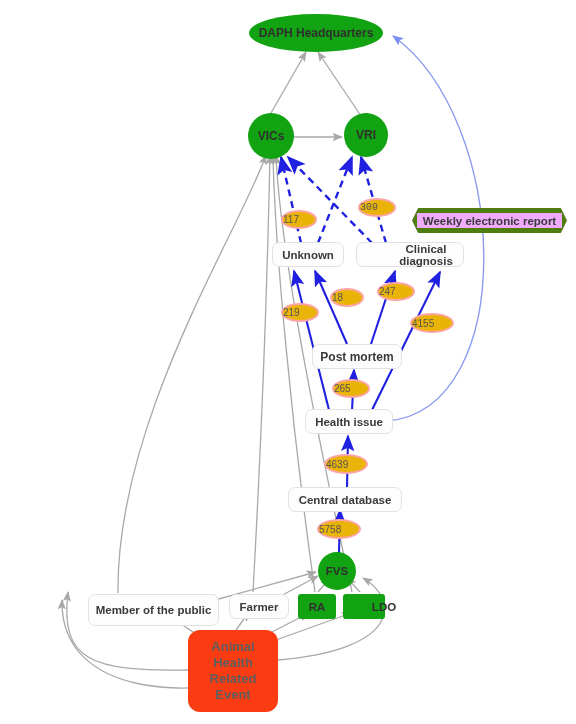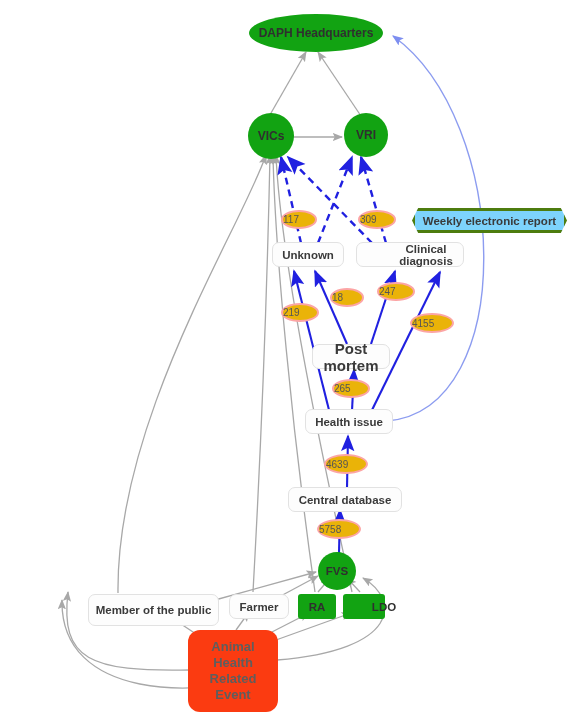--- a/index.html
+++ b/index.html
@@ -51,22 +51,22 @@
     border-radius: 3px;
     color: #2f2f2f;
   }
   .node-rect-white {
     background: #fdfdfd;
     border: 1px solid #e2e2e2;
     border-radius: 7px;
     color: #3a3a3a;
   }
   .node-hex {
-    background: #7dd3fc;
-    border: 3px solid #4d7c0f;
+    background: #f0abfc;
+    border: 5px solid #4d7c0f;
     color: #3a3a3a;
     clip-path: polygon(4% 0%, 96% 0%, 100% 50%, 96% 100%, 4% 100%, 0% 50%);
     border-radius: 4px;
   }
   .node-red {
     background: #fb3b11;
     border-radius: 12px;
     color: #5e5e5e;
     line-height: 1.22;
   }
@@ -162,21 +162,21 @@
   </div>
 
   <div class="node node-rect-white" style="left:272px; top:242px; width:72px; height:25px; font-size:11.5px;">
     <span>Unknown</span>
   </div>
 
   <div class="node node-rect-white" style="left:356px; top:242px; width:108px; height:25px; font-size:11.5px;padding-left:32px;">
     <span>Clinical diagnosis</span>
   </div>
 
-  <div class="node node-rect-white" style="left:312px; top:344px; width:78px; height:25px; font-size:15px;">
+  <div class="node node-rect-white" style="left:312px; top:344px; width:90px; height:25px; font-size:12px;">
     <span>Post mortem</span>
   </div>
 
   <div class="node node-rect-white" style="left:305px; top:409px; width:88px; height:25px; font-size:11.5px;">
     <span>Health issue</span>
   </div>
 
   <div class="node node-rect-white" style="left:288px; top:487px; width:114px; height:25px; font-size:11.5px;">
     <span>Central database</span>
   </div>
@@ -205,21 +205,21 @@
     <span>Animal</span>
     <span>Health</span>
     <span>Related</span>
     <span>Event</span>
   </div>
 
   <div class="elabel" style="left:281px; top:210px; width:36px; height:19px;">
     <span>117</span>
   </div>
 
-  <div class="elabel" style="left:358px; top:210px; width:38px; height:19px;">
+  <div class="elabel" style="left:358px; top:198px; width:38px; height:19px;font-family:Liberation Mono, monospace;">
     <span>309</span>
   </div>
 
   <div class="elabel" style="left:281px; top:303px; width:38px; height:19px;">
     <span>219</span>
   </div>
 
   <div class="elabel" style="left:330px; top:288px; width:34px; height:19px;">
     <span>18</span>
   </div>

